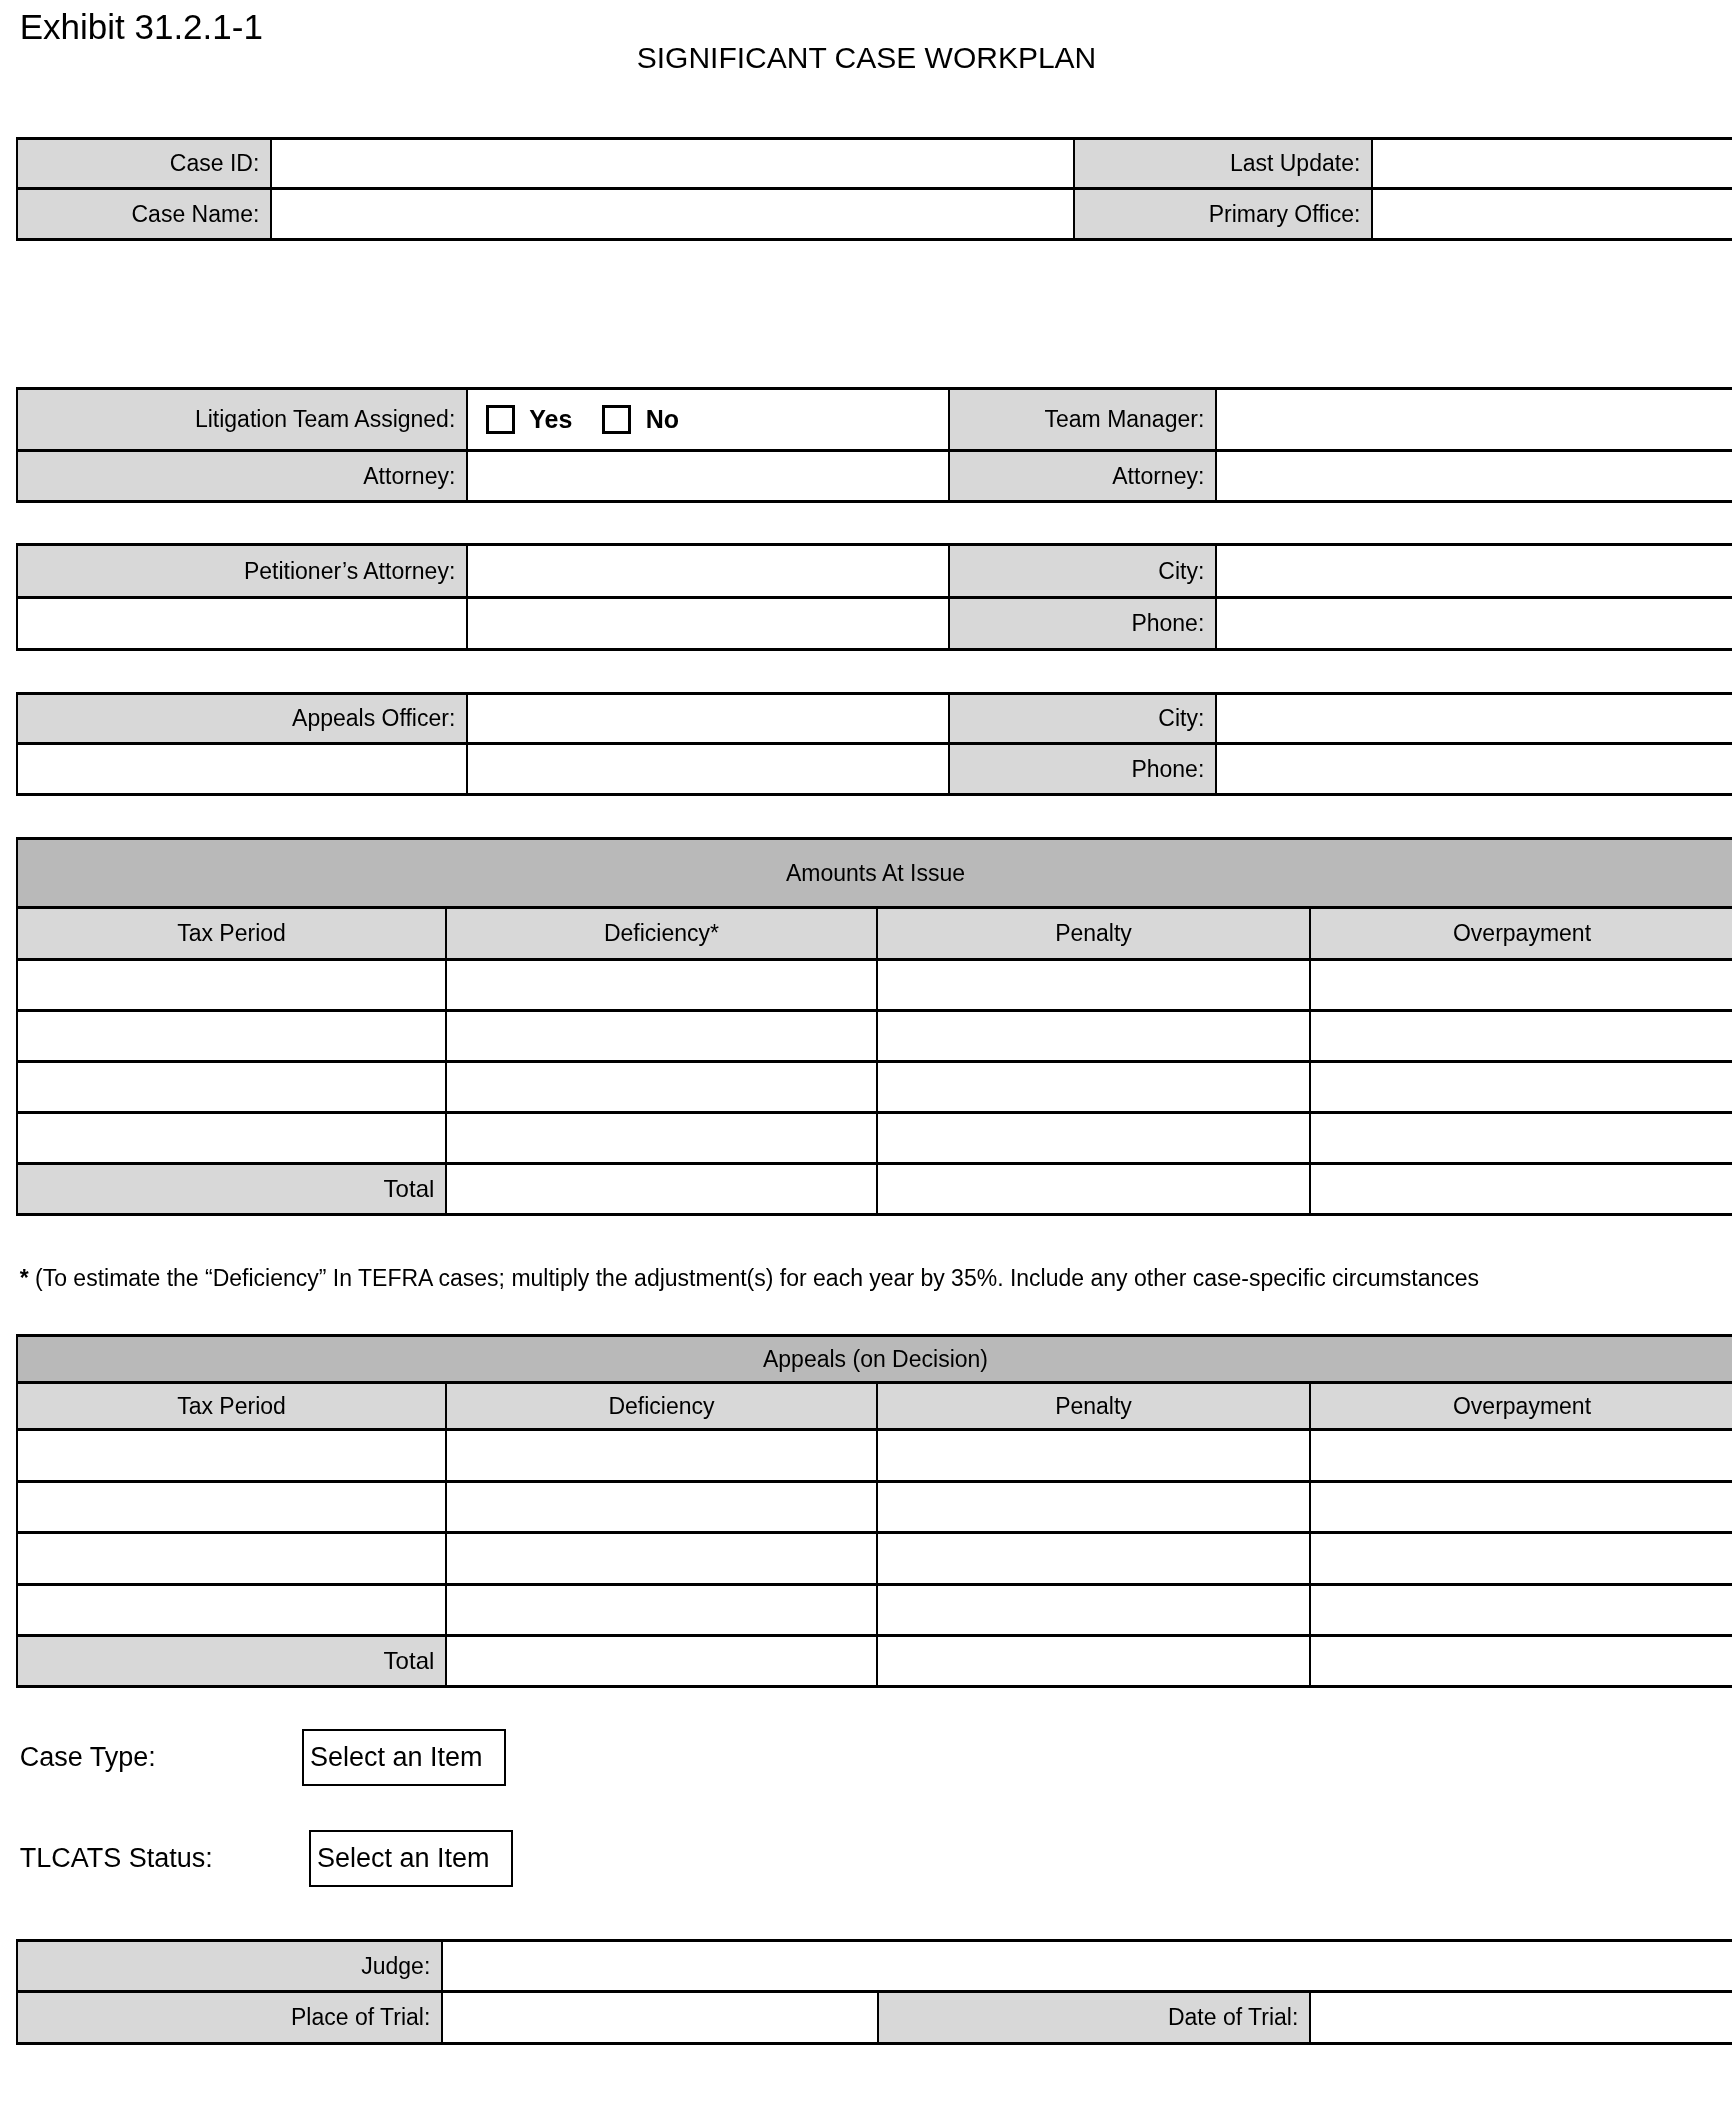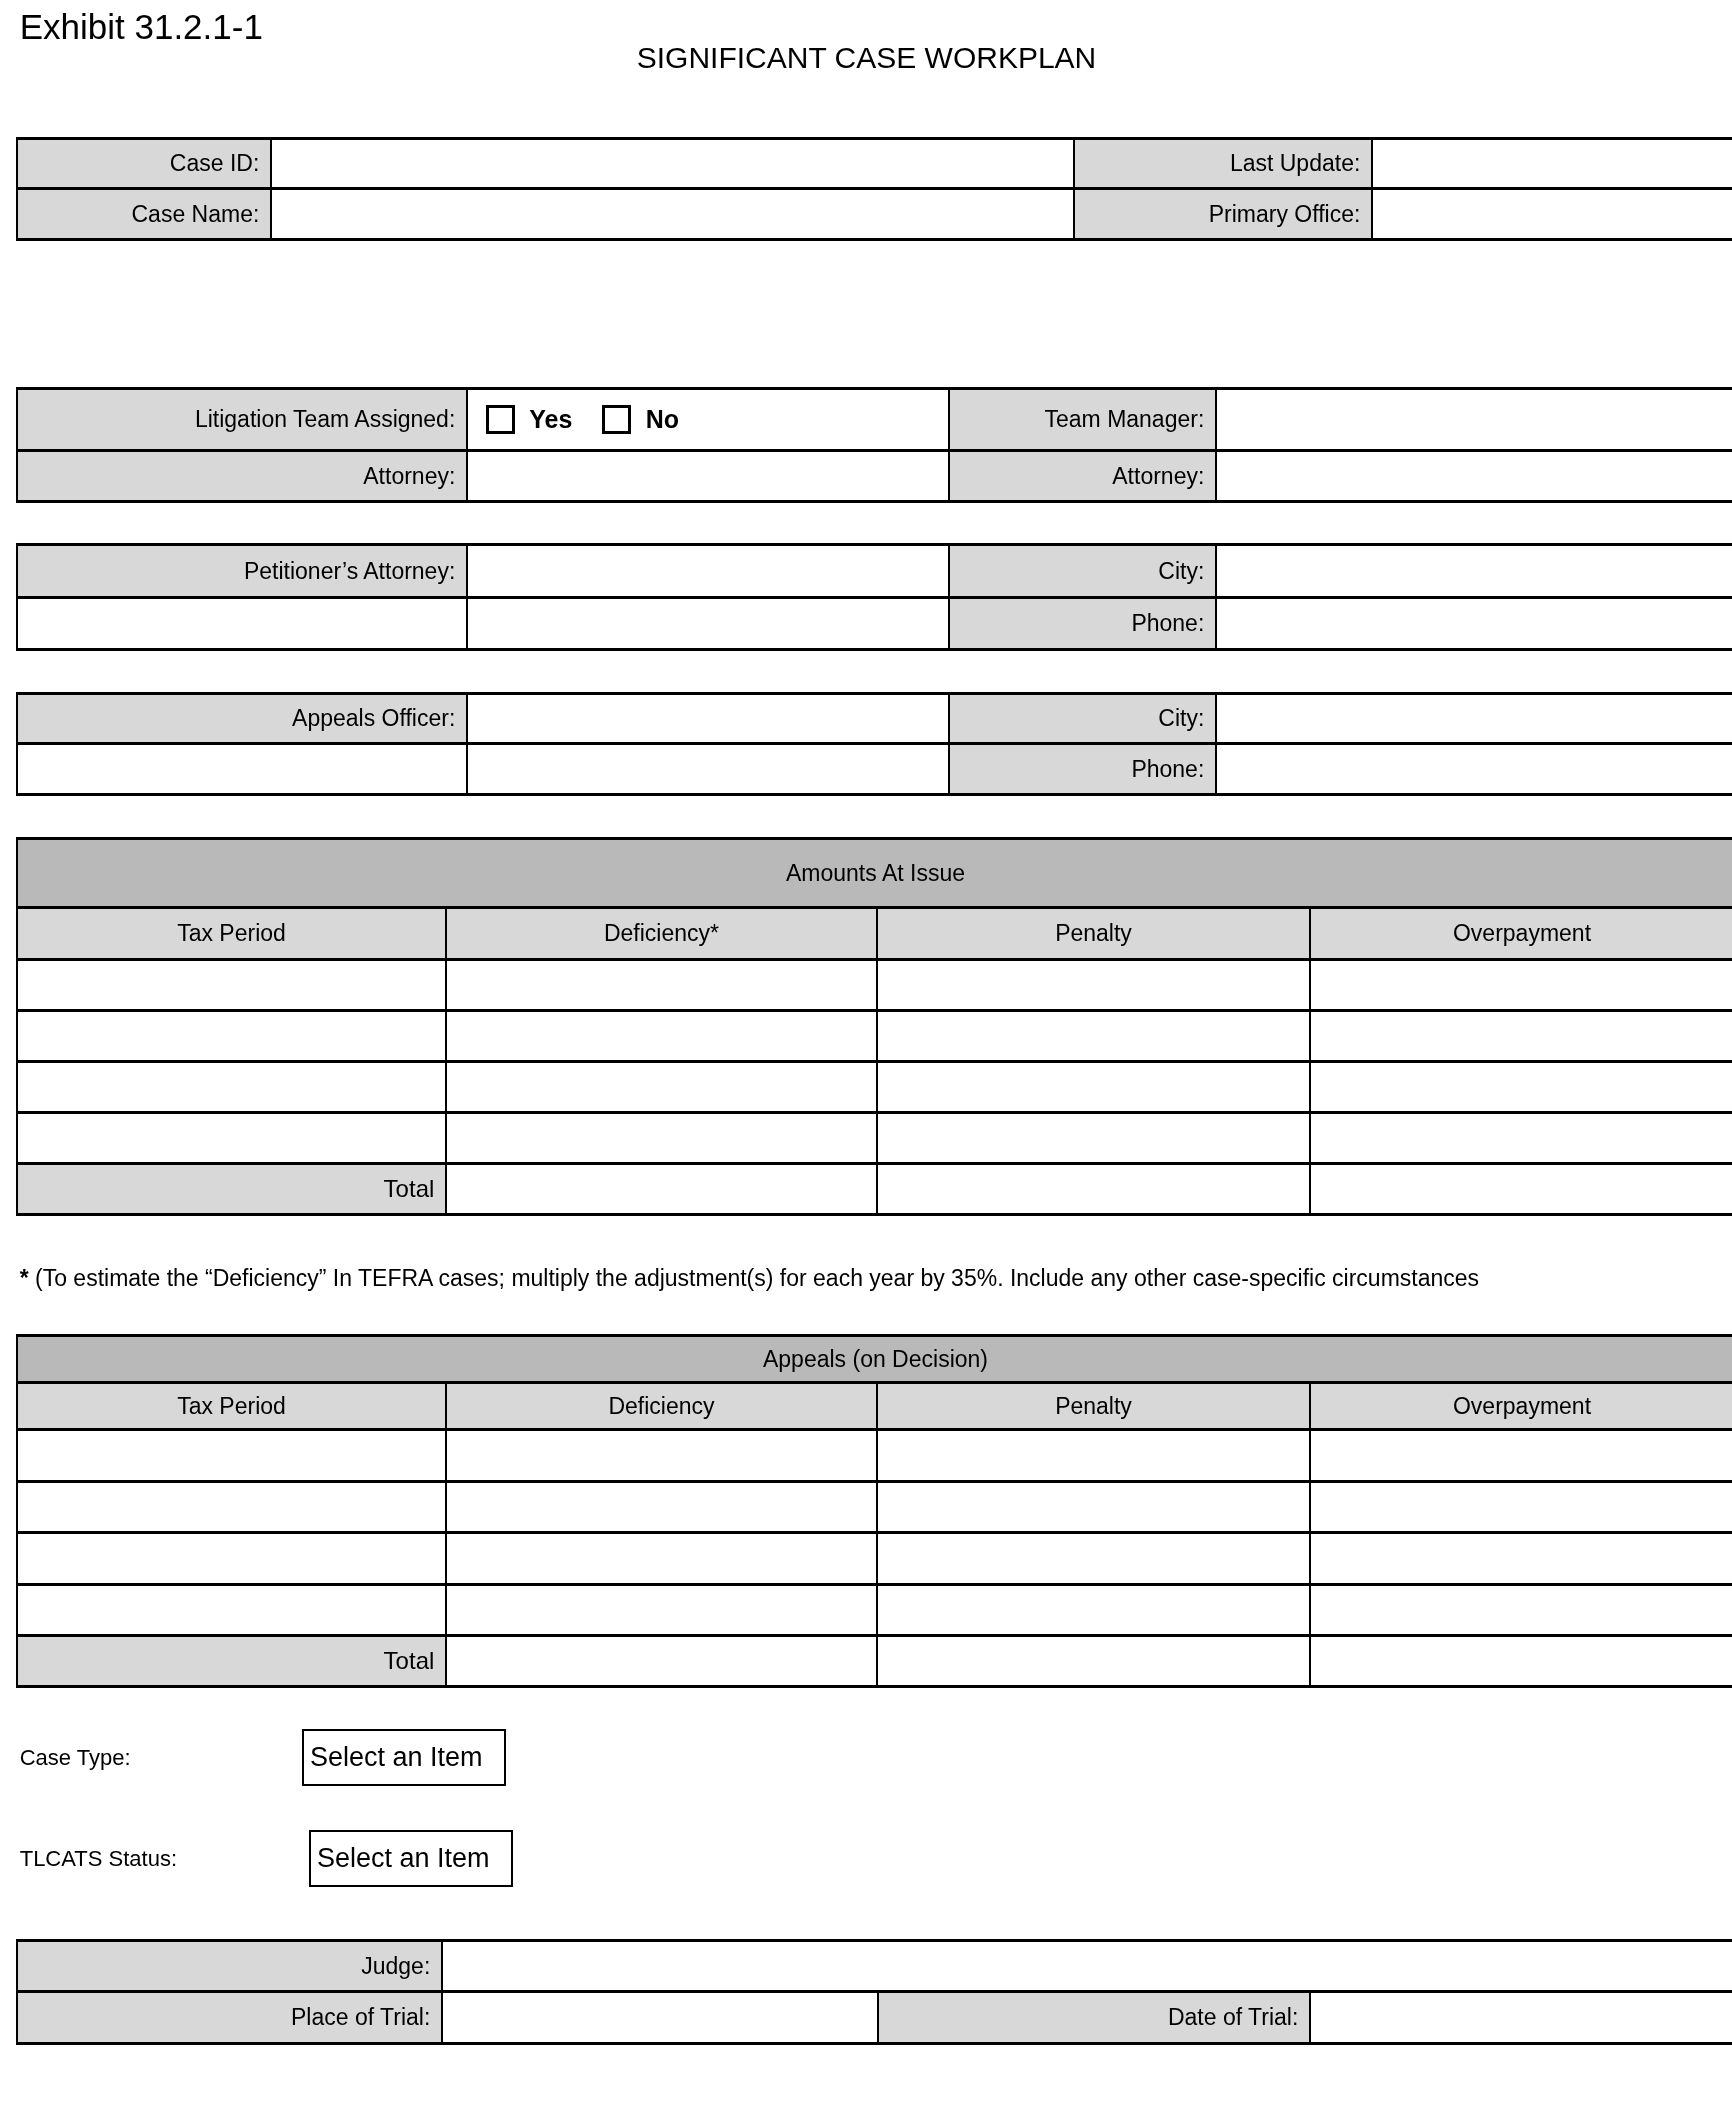--- a/index.html
+++ b/index.html
@@ -110,21 +110,21 @@
     margin-left: 14.3px;
   }
   .select-row {
     position: absolute;
     left: 19.7px;
     display: flex;
     align-items: center;
     height: 57px;
   }
   .big-label {
-    font-size: 22px;
+    font-size: 27px;
     flex: none;
   }
   #case-type-row .big-label { width: 282px; }
   #tlcats-row .big-label { width: 289px; }
   .select-box {
     flex: none;
     display: flex;
     align-items: center;
     box-sizing: border-box;
     width: 204px;

